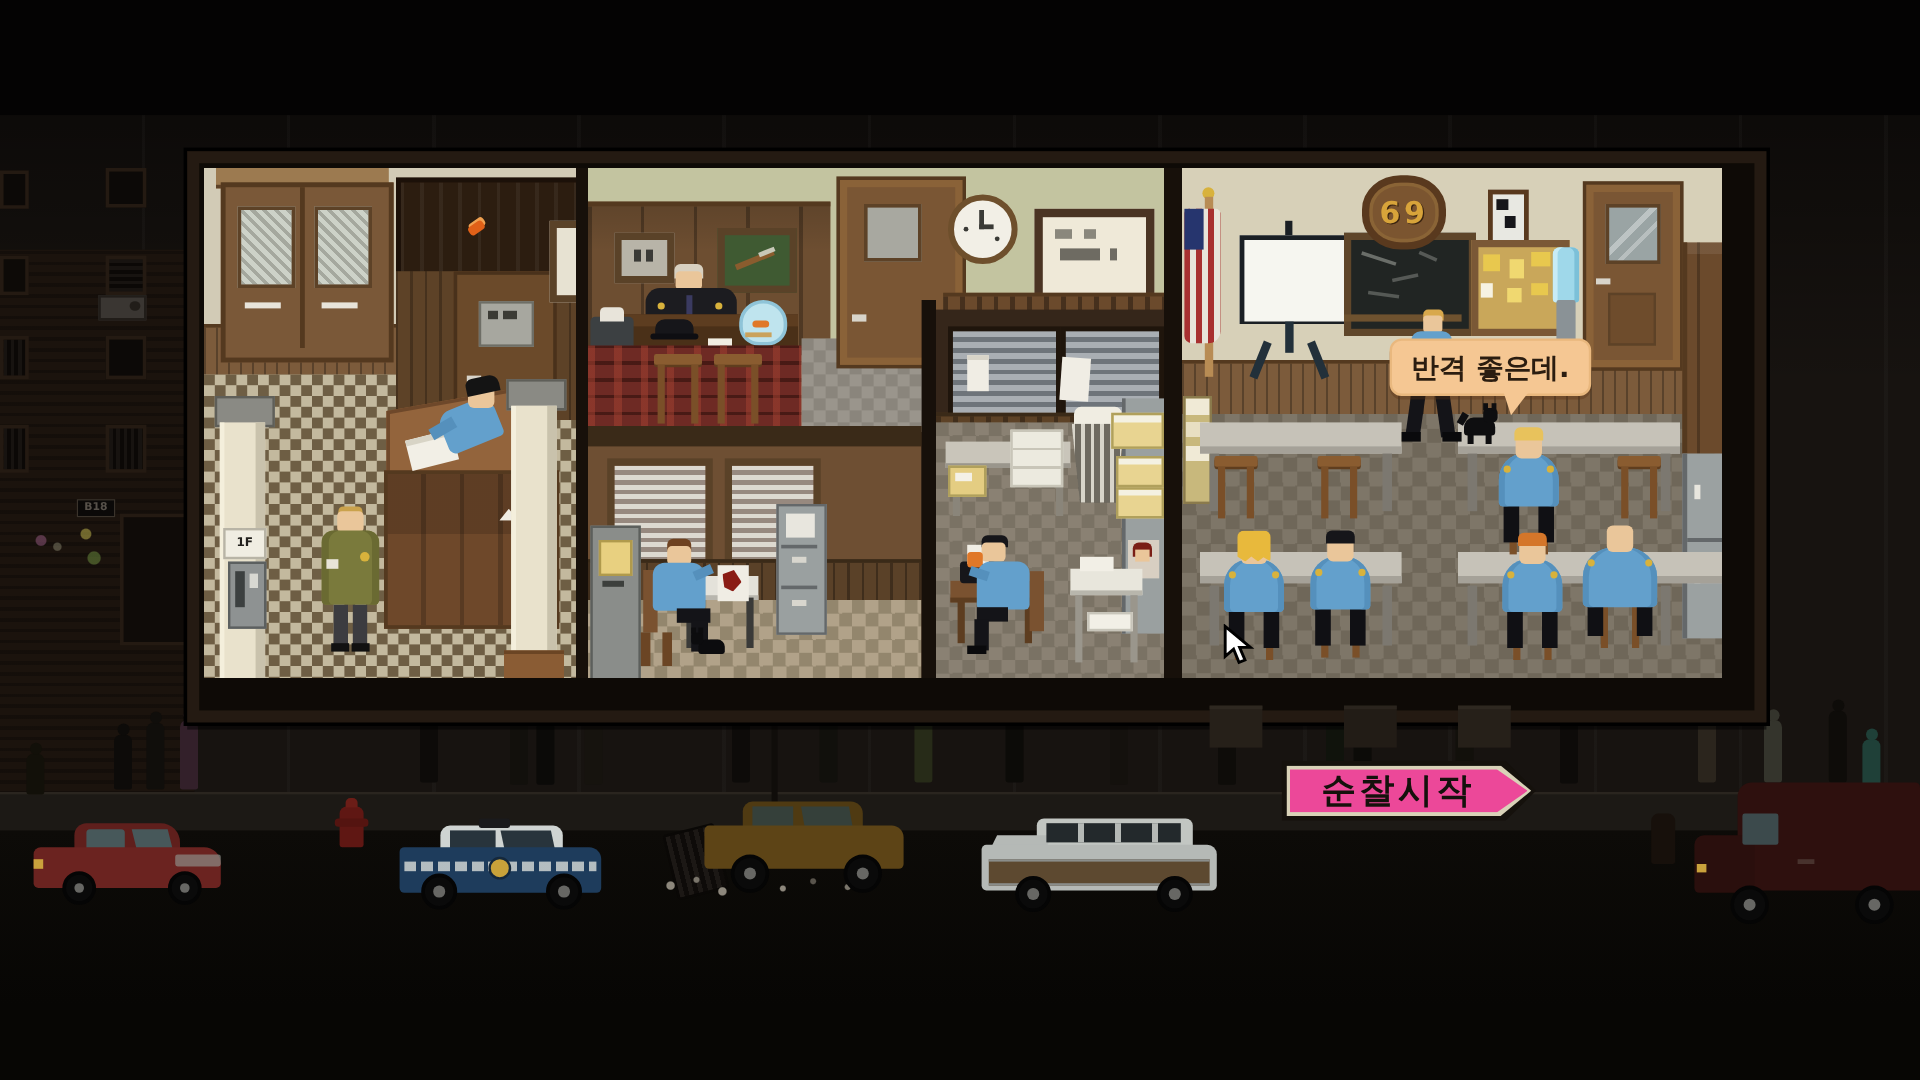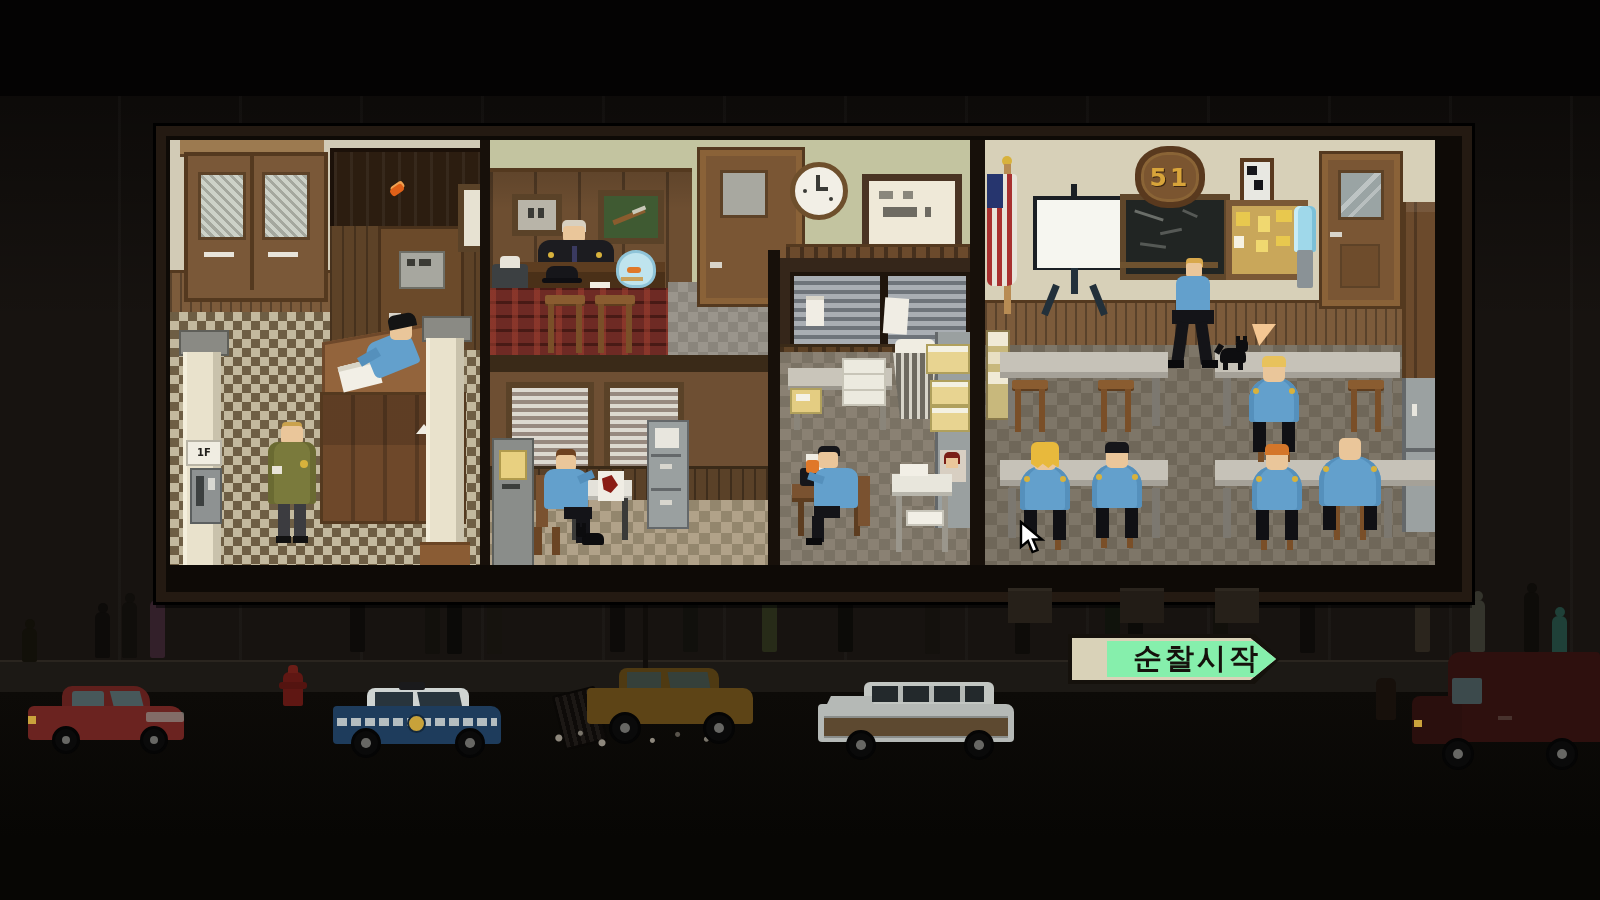--- a/index.html
+++ b/index.html
@@ -39,20 +39,42 @@
 </style>
 </head>
 <body>
 
 <div id="scene">
 
   <div class="abs" style="left:0;top:0;width:1600px;height:96px;background:#040303;"></div>
   <div class="abs" style="left:0;top:96px;width:1600px;height:566px;background:#171310;
        background-image:repeating-linear-gradient(90deg,transparent 0 118px,rgba(255,255,255,.025) 118px 121px),linear-gradient(180deg,rgba(0,0,0,.45),rgba(0,0,0,0) 40%);"></div>
 
+  <div class="abs" style="left:0;top:208px;width:162px;height:454px;background:#1b130d;
+       background-image:repeating-linear-gradient(0deg,rgba(0,0,0,.25) 0 3px,transparent 3px 9px);">
+    <div class="abs" style="left:0;top:-66px;width:18px;height:26px;background:#0c0907;border:3px solid #241a12;"></div>
+    <div class="abs" style="left:88px;top:-68px;width:28px;height:27px;background:#0c0907;border:3px solid #241a12;"></div>
+    <div class="abs" style="left:0;top:5px;width:18px;height:27px;background:#0d0a07;border:3px solid #241a12;"></div>
+    <div class="abs" style="left:88px;top:5px;width:28px;height:27px;background:repeating-linear-gradient(180deg,#171310 0 3px,#0b0806 3px 6px);border:3px solid #241a12;"></div>
+    <div class="abs" style="left:82px;top:38px;width:36px;height:17px;background:#3a3632;border:2px solid #211d19;">
+      <div class="abs" style="right:3px;top:3px;width:9px;height:8px;border-radius:50%;background:#211d19;"></div>
+    </div>
+    <div class="abs" style="left:0;top:72px;width:18px;height:30px;background:repeating-linear-gradient(90deg,#171310 0 3px,#0b0806 3px 6px);border:3px solid #241a12;"></div>
+    <div class="abs" style="left:88px;top:72px;width:28px;height:30px;background:#0c0907;border:3px solid #241a12;"></div>
+    <div class="abs" style="left:0;top:146px;width:18px;height:34px;background:repeating-linear-gradient(90deg,#171310 0 3px,#0b0806 3px 6px);border:3px solid #241a12;"></div>
+    <div class="abs" style="left:88px;top:146px;width:28px;height:34px;background:repeating-linear-gradient(90deg,#171310 0 3px,#0b0806 3px 6px);border:3px solid #241a12;"></div>
+    <div class="abs" style="left:64px;top:208px;width:30px;height:13px;background:#0b0908;border:1px solid #3a332b;color:#57514a;font-size:9px;font-weight:bold;text-align:center;line-height:13px;">B18</div>
+    <div class="abs" style="left:100px;top:220px;width:58px;height:104px;background:#0f0b08;border:3px solid #241a12;"></div>
+    <div class="abs" style="left:24px;top:232px;width:34px;height:26px;background:
+         radial-gradient(circle at 30% 40%,rgba(150,90,130,.5) 0 4px,transparent 5px),
+         radial-gradient(circle at 70% 60%,rgba(180,180,150,.35) 0 3px,transparent 4px);"></div>
+    <div class="abs" style="left:58px;top:222px;width:34px;height:50px;background:
+         radial-gradient(circle at 40% 30%,rgba(200,190,80,.5) 0 4px,transparent 5px),
+         radial-gradient(circle at 60% 70%,rgba(120,160,70,.45) 0 5px,transparent 6px);"></div>
+  </div>
 
 
   <div class="abs" style="left:0;top:660px;width:1600px;height:32px;background:#1c1915;border-top:2px solid #2a251f;border-bottom:3px solid #0a0806;"></div>
   <div class="abs" style="left:0;top:692px;width:1600px;height:208px;background:linear-gradient(180deg,#0d0b08,#070604 70%);"></div>
 
   <div id="peds">
       <div class="ped" style="left: 22px; top: 628px; width: 15px; height: 34px; background: rgb(18, 16, 9);"></div>
       <div class="ped" style="left: 95px; top: 612px; width: 15px; height: 46px; background: rgb(13, 11, 9);"></div>
       <div class="ped" style="left: 122px; top: 602px; width: 15px; height: 56px; background: rgb(16, 14, 11);"></div>
       <div class="ped" style="left: 150px; top: 600px; width: 15px; height: 58px; background: rgb(51, 32, 42);"></div>
@@ -438,21 +460,21 @@
     <div class="abs" style="left:135px;top:54px;width:98px;height:74px;background:#212523;border:6px solid #5f462a;">
       <div class="abs" style="left:8px;top:14px;width:30px;height:3px;background:#8a8d88;transform:rotate(18deg);opacity:.7;"></div>
       <div class="abs" style="left:34px;top:30px;width:22px;height:3px;background:#7a7d78;transform:rotate(-12deg);opacity:.6;"></div>
       <div class="abs" style="left:14px;top:44px;width:26px;height:3px;background:#8a8d88;transform:rotate(8deg);opacity:.5;"></div>
       <div class="abs" style="left:56px;top:12px;width:16px;height:3px;background:#7a7d78;transform:rotate(24deg);opacity:.6;"></div>
       <div class="abs" style="left:-6px;top:62px;width:98px;height:6px;background:#6e522f;"></div>
     </div>
 
     <div class="abs" style="left:150px;top:6px;width:58px;height:50px;border-radius:46%;background:#7b5530;border:6px solid #59391e;
          box-shadow:inset 0 0 0 3px #8a6436;display:flex;align-items:center;justify-content:center;">
-      <span class="txt-pix" style="color:#d8a43a;font-size:25px;text-shadow:1px 1px 0 #3a2410;">51</span>
+      <span class="txt-pix" style="color:#d8a43a;font-size:25px;text-shadow:1px 1px 0 #3a2410;">69</span>
     </div>
 
     <div class="abs" style="left:255px;top:18px;width:26px;height:38px;background:#e8e8e2;border:4px solid #59391e;">
       <div class="abs" style="left:3px;top:4px;width:10px;height:9px;background:#16161a;"></div>
       <div class="abs" style="left:10px;top:18px;width:9px;height:10px;background:#16161a;"></div>
     </div>
 
     <div class="abs" style="left:241px;top:60px;width:70px;height:68px;background:#c9a75a;border:6px solid #7a5836;
          background-image:
            linear-gradient(#e8c84e,#e8c84e),linear-gradient(#f0d870,#f0d870),linear-gradient(#e8c84e,#e8c84e),
@@ -604,27 +626,30 @@
       <div class="officer" style="left: 1318px; top: 430px; width: 64px; height: 110px;">
         <div class="abs" style="left:5px;top:56px;width:13px;height:44px;background:#101014;"></div>
         <div class="abs" style="left:46px;top:56px;width:13px;height:44px;background:#101014;"></div>
         <div class="abs" style="left:1px;top:26px;width:62px;height:50px;background:#63a0cc;border-radius:42% 42% 8% 8%/50% 50% 8% 8%;box-shadow:inset 5px 0 0 #5590bc,inset -5px 0 0 #5590bc;"></div>
         <div class="abs" style="left:5px;top:36px;width:6px;height:6px;border-radius:50%;background:#d8b23c;"></div>
         <div class="abs" style="left:53px;top:36px;width:6px;height:6px;border-radius:50%;background:#d8b23c;"></div>
         <div class="abs" style="left:21px;top:8px;width:22px;height:22px;background:#eac69a;border-radius:5px;"></div>
       </div>
     </div>
 
+  <div class="speech" style="left:1158px;top:282px;width:164px;height:44px;font-size:23px;">
+    <span>반격 좋은데.</span>
+  </div>
   <div class="abs" style="left:1252px;top:324px;width:24px;height:22px;background:#f5c793;clip-path:polygon(0 0,100% 0,30% 100%);"></div>
 
   <div class="abs" style="left:1068px;top:634px;width:212px;height:50px;
        clip-path:polygon(0 0,88% 0,100% 50%,88% 100%,0 100%);background:#15110c;">
     <div class="abs" style="left:4px;top:4px;width:204px;height:42px;clip-path:polygon(0 0,87.5% 0,100% 50%,87.5% 100%,0 100%);background:#d9d2b8;">
-      <div class="abs" style="left:3px;top:3px;width:198px;height:36px;clip-path:polygon(0 0,87% 0,100% 50%,87% 100%,0 100%);background:#86efac;
-           display:flex;align-items:center;justify-content:center;margin-left:32px;">
+      <div class="abs" style="left:3px;top:3px;width:198px;height:36px;clip-path:polygon(0 0,87% 0,100% 50%,87% 100%,0 100%);background:#ec4899;
+           display:flex;align-items:center;justify-content:center;">
         <span class="txt-pix" style="color:#15110c;font-size:29px;padding-right:18px;">순찰시작</span>
       </div>
     </div>
   </div>
 
   <svg class="abs" style="left:1018px;top:520px;" width="28" height="34" viewBox="0 0 28 34">
     <path d="M3,2 L3,27 L10,21 L14.5,32 L19.5,30 L15,19.5 L24,19.5 Z" fill="#ffffff" stroke="#000000" stroke-width="2.4"></path>
   </svg>
 
 </div>

